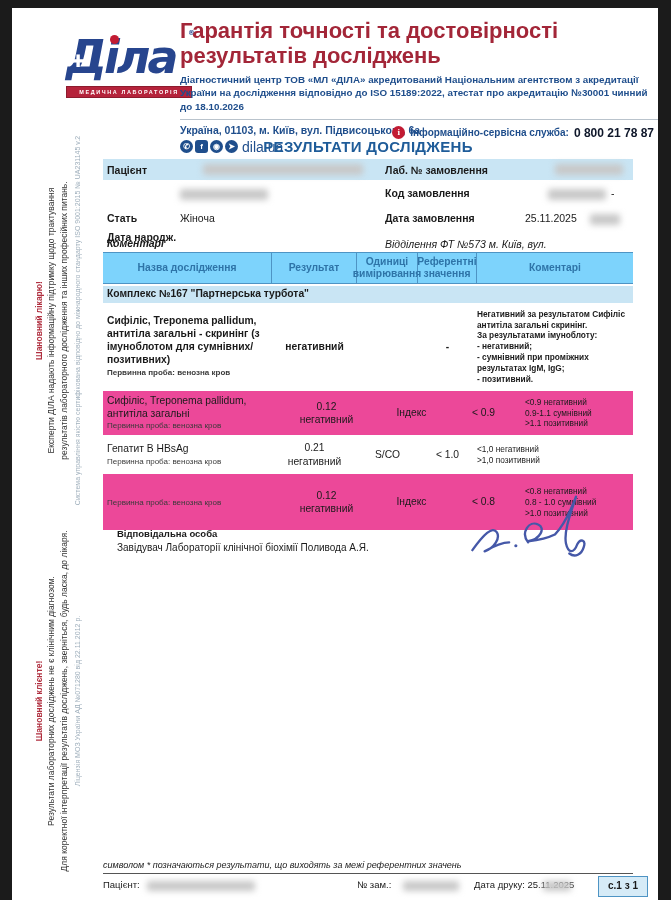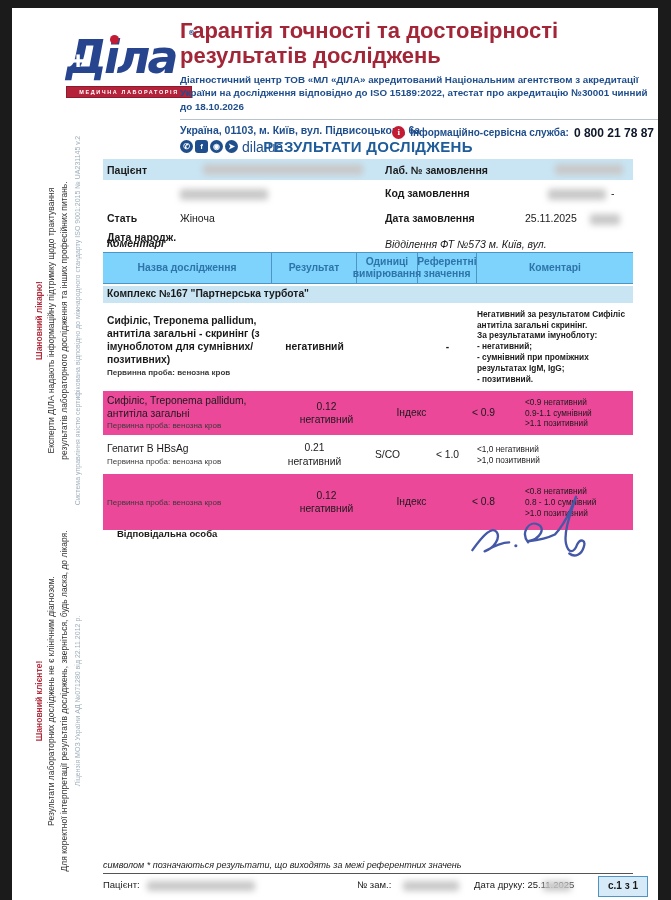--- a/index.html
+++ b/index.html
@@ -218,20 +218,21 @@
         <div class="c-mid">Індекс</div>
         <div class="c-mid">&lt; 0.8</div>
         <div class="c-com">&lt;0.8 негативний
 0.8 - 1.0 сумнівний
 &gt;1.0 позитивний</div>
       </div>
     </div>
 
     <div class="resp">
       <div class="resp-label">Відповідальна особа</div>
+      <div class="resp-name">Завідувач Лабораторії клінічної біохімії Поливода А.Я.</div>
     </div>
     <svg class="sig" width="130" height="78" viewBox="0 0 115 70">
       <g fill="none" stroke="#4558A8" stroke-width="2.1" stroke-linecap="round" stroke-linejoin="round">
         <path d="M4 54 C14 40 22 32 26 38 C29 43 24 52 15 55 C22 51 31 47 37 47"></path>
         <circle cx="43" cy="50" r="1.4" fill="#4558A8" stroke="none"></circle>
         <path d="M54 47 C47 38 55 27 63 31 C70 34 65 44 54 46 C63 45 72 43 78 40 C85 33 92 19 97 6 C91 24 86 38 88 48 C90 57 95 57 98 49 C101 43 106 45 104 51 C102 58 96 61 91 57"></path>
       </g>
     </svg>
 
     <div class="f-note">символом * позначаються результати, що виходять за межі референтних значень</div>

